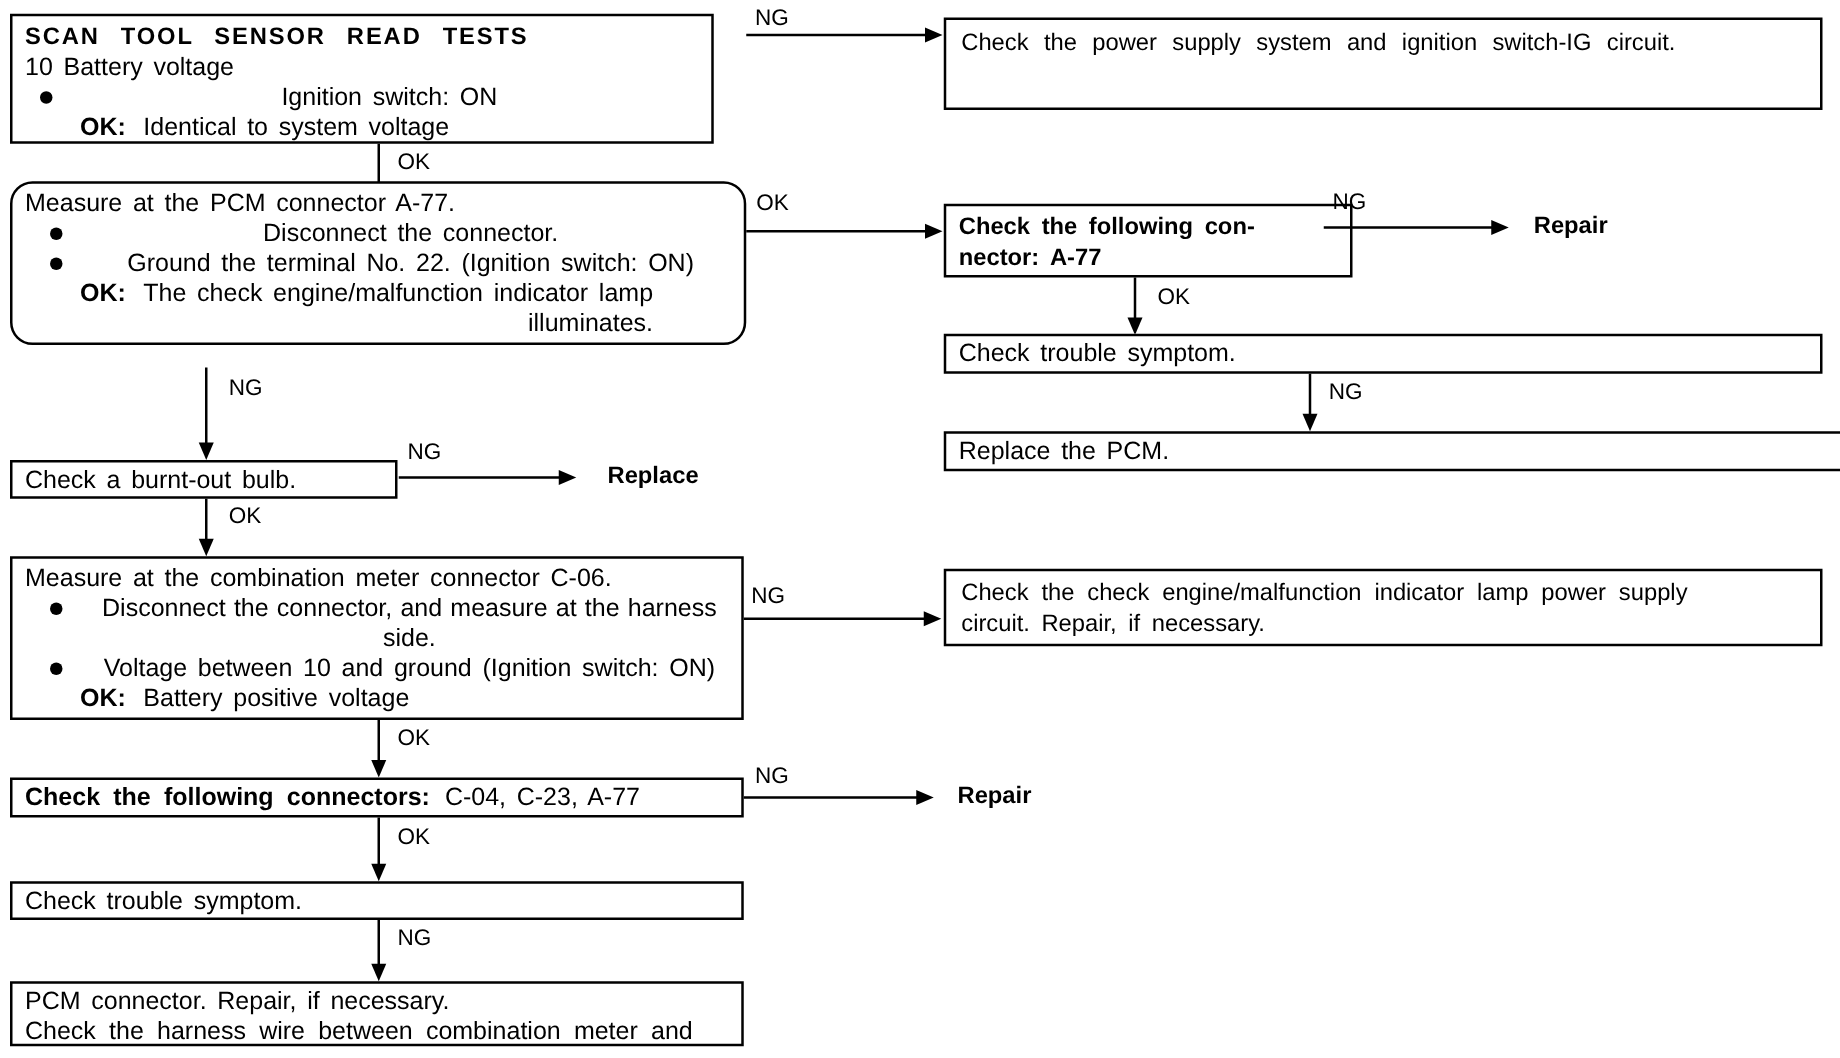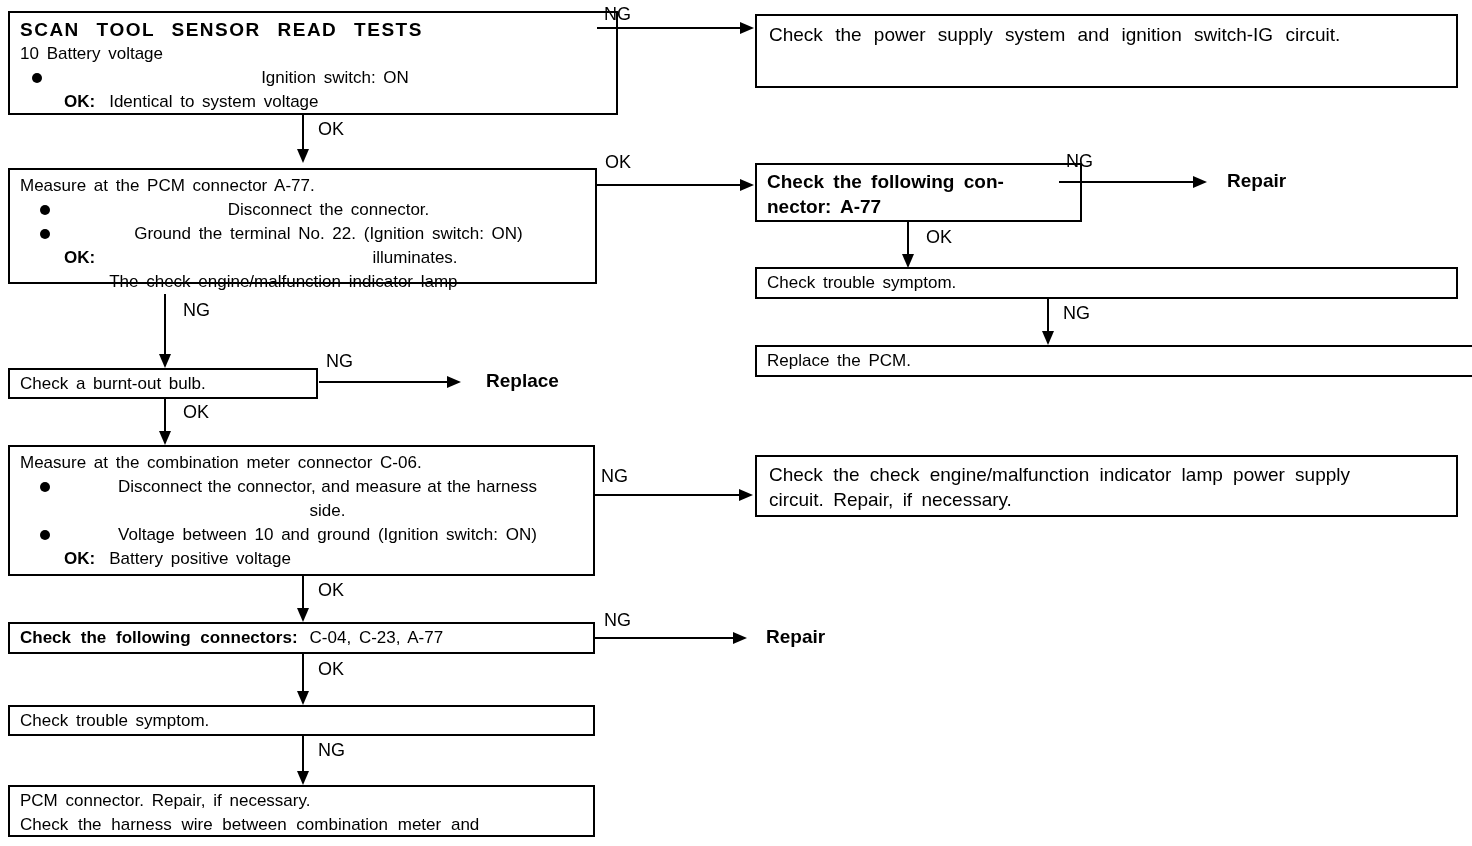--- a/index.html
+++ b/index.html
@@ -5,21 +5,21 @@
   html,body { margin:0; padding:0; background:#ffffff; }
   .page {
     position:relative; width:1472px; height:846px; background:#ffffff;
     font-family:"Liberation Sans", sans-serif; color:#000;
     overflow:hidden;
   }
   .box {
     position:absolute; border:2px solid #000; background:#fff;
     box-sizing:border-box;
   }
-  .t18 { font-size:17px; line-height:24px; word-spacing:3px; }
+  .t18 { font-size:20px; line-height:24px; word-spacing:3px; }
   .t19 { font-size:19px; line-height:25px; word-spacing:4px; }
   .b   { font-weight:bold; }
   .title {
     font-size:19px; font-weight:bold; letter-spacing:1.5px; word-spacing:10px;
     line-height:25px;
   }
   .blk { display:block; }
   .wsw { word-spacing:7px; }
   .ws5 { word-spacing:5px; }
   .brow { display:flex;text-align:center; }
@@ -43,21 +43,21 @@
         border-top:14px solid #000; }
   .lbl { position:absolute; font-size:18px; line-height:21px; word-spacing:0; }
   .term { position:absolute; font-size:19px; font-weight:bold; line-height:21px; }
   .vcenter { display:flex; align-items:center; padding:0 10px; }
 </style>
 </head>
 <body>
 
 <div class="page">
 
-  <div class="box" style="left:8px; top:11px; width:610px; height:104px; padding:4px 10px;">
+  <div class="box" style="left:8px; top:11px; width:563px; height:104px; padding:4px 10px;">
     <div class="title">SCAN TOOL SENSOR READ TESTS</div>
     <div class="t18">10 Battery voltage</div>
     <div class="brow t18">
       <span class="bullet bgap1"></span>
       <span class="btext">Ignition switch: ON</span>
     </div>
     <div class="okrow t18 okind">
       <span class="oklab">OK:</span>
       <span>Identical to system voltage</span>
     </div>
@@ -68,35 +68,35 @@
   </div>
 
   <div class="lbl" style="left:604px; top:4px;">NG</div>
   <div class="hline" style="left:597px; top:27px; width:145px;"></div>
   <div class="ar" style="left:740px; top:22px;"></div>
 
   <div class="vline" style="left:302px; top:115px; height:36px;"></div>
   <div class="ad" style="left:297px; top:149px;"></div>
   <div class="lbl" style="left:318px; top:119px;">OK</div>
 
-  <div class="box" style="left:8px; top:168px; width:589px; height:116px; padding:4px 10px;">
+  <div class="box" style="left:8px; top:145px; width:589px; height:131px; padding:4px 10px;border-radius:18px;">
     <div class="t18">Measure at the PCM connector A-77.</div>
     <div class="brow t18">
       <span class="bullet bgap2"></span>
       <span class="btext">Disconnect the connector.</span>
     </div>
     <div class="brow t18">
       <span class="bullet bgap2"></span>
       <span class="btext">Ground the terminal No. 22. (Ignition switch: ON)</span>
     </div>
     <div class="okrow t18 okind">
       <span class="oklab">OK:</span>
       <span>
+        <span class="blk">The check engine/malfunction indicator lamp</span>
         <span class="blk">illuminates.</span>
-        <span class="blk">The check engine/malfunction indicator lamp</span>
       </span>
     </div>
   </div>
 
   <div class="lbl" style="left:605px; top:152px;">OK</div>
   <div class="hline" style="left:597px; top:184px; width:145px;"></div>
   <div class="ar" style="left:740px; top:179px;"></div>
 
   <div class="box" style="left:755px; top:163px; width:327px; height:59px; padding:4px 10px;">
     <span class="blk t19 b">Check the following con-</span>

